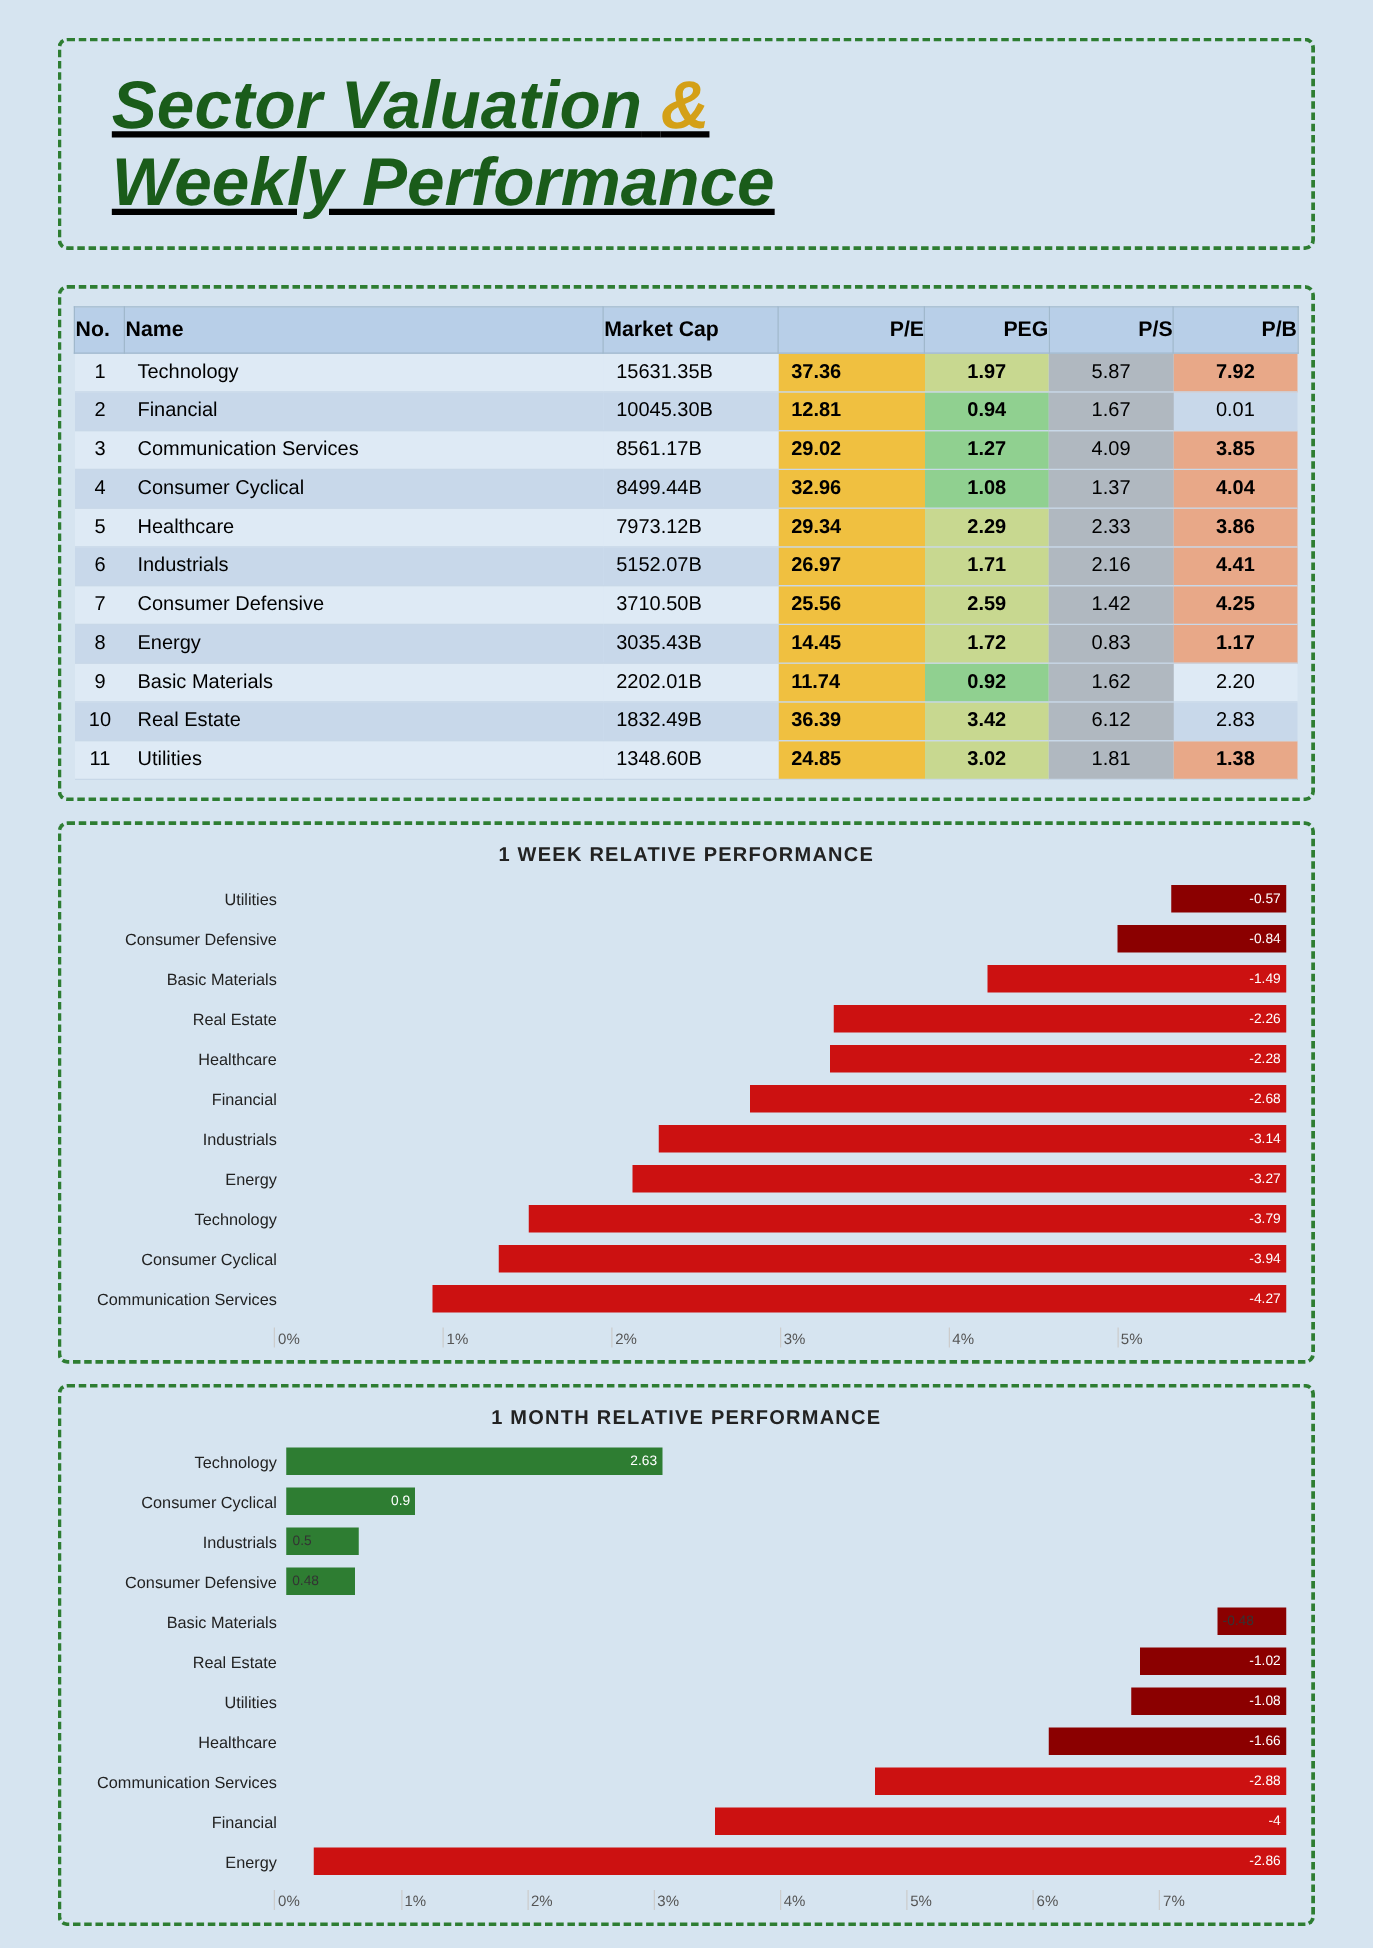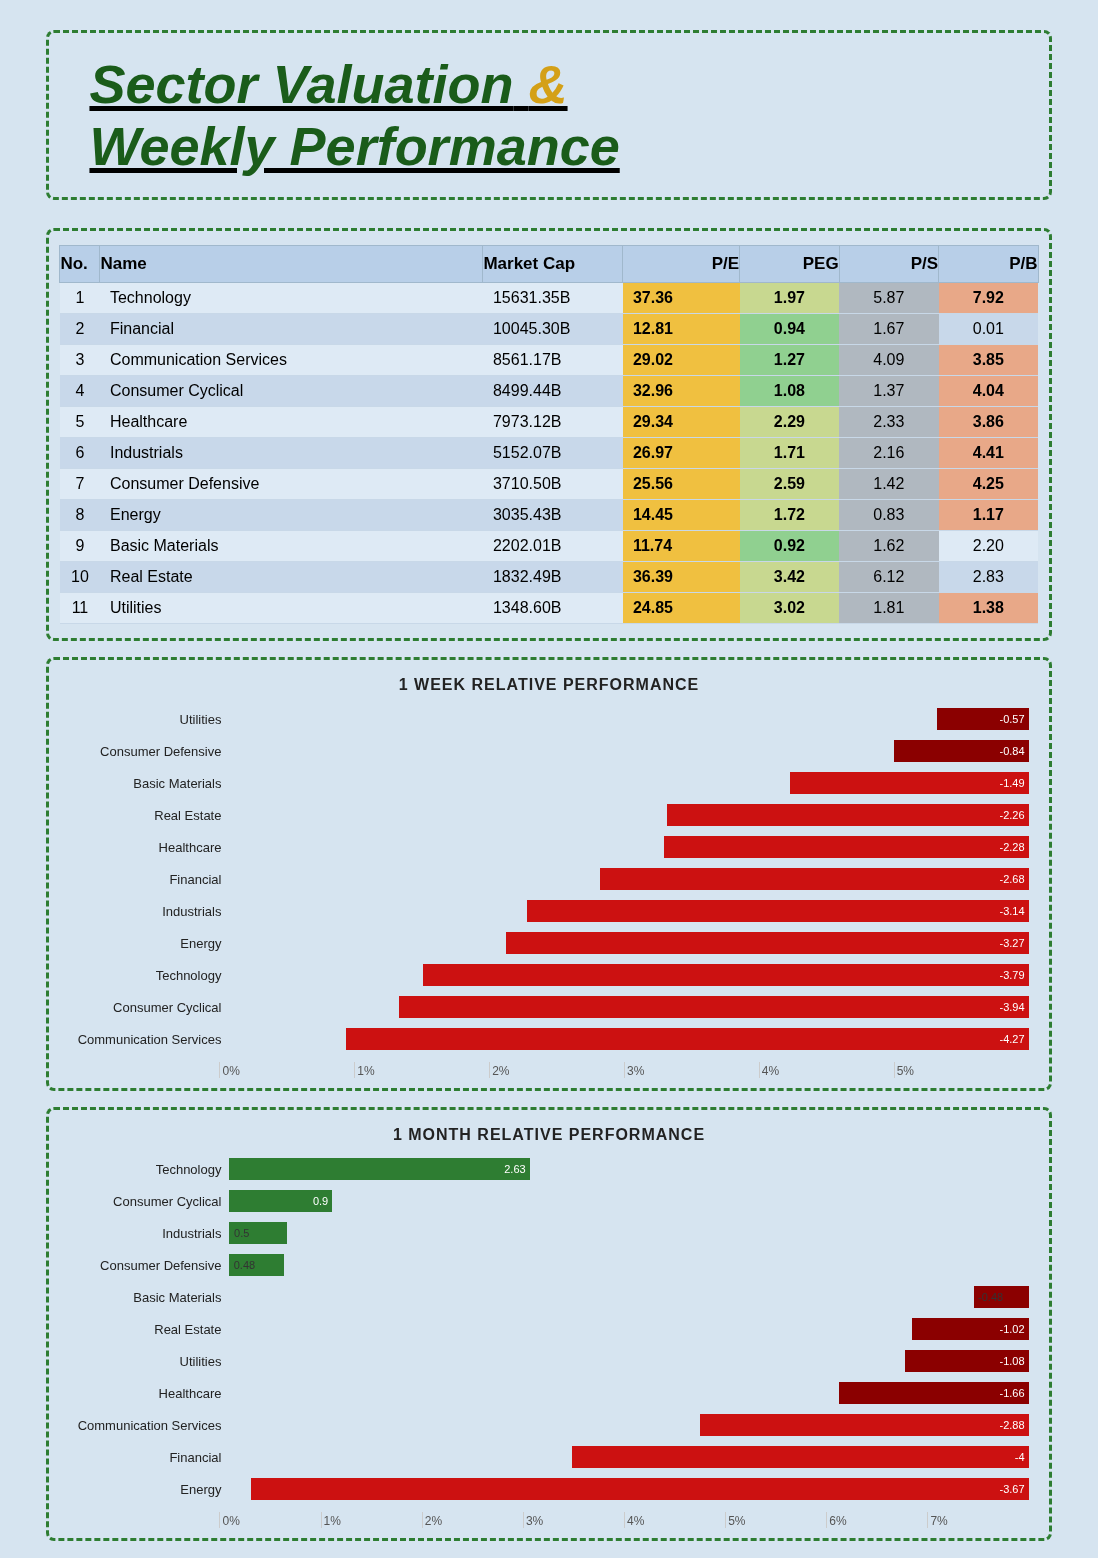--- a/index.html
+++ b/index.html
@@ -464,21 +464,21 @@
         <div class="bar-area">
           <div class="bar-fill red" style="width: 57.1429%; right: 0px; left: auto;">
             <div class="bar-value">-4</div>
           </div>
         </div>
       </div>
       <div class="bar-row">
         <div class="bar-label">Energy</div>
         <div class="bar-area">
           <div class="bar-fill red" style="width: 97.2857%; right: 0px; left: auto;">
-            <div class="bar-value">-3.67</div>
+            <div class="bar-value">-2.86</div>
           </div>
         </div>
       </div>
     </div>
   <div class="x-axis" id="chart2-xaxis">
       <div class="x-tick">0%</div>
       <div class="x-tick">1%</div>
       <div class="x-tick">2%</div>
       <div class="x-tick">3%</div>
       <div class="x-tick">4%</div>

